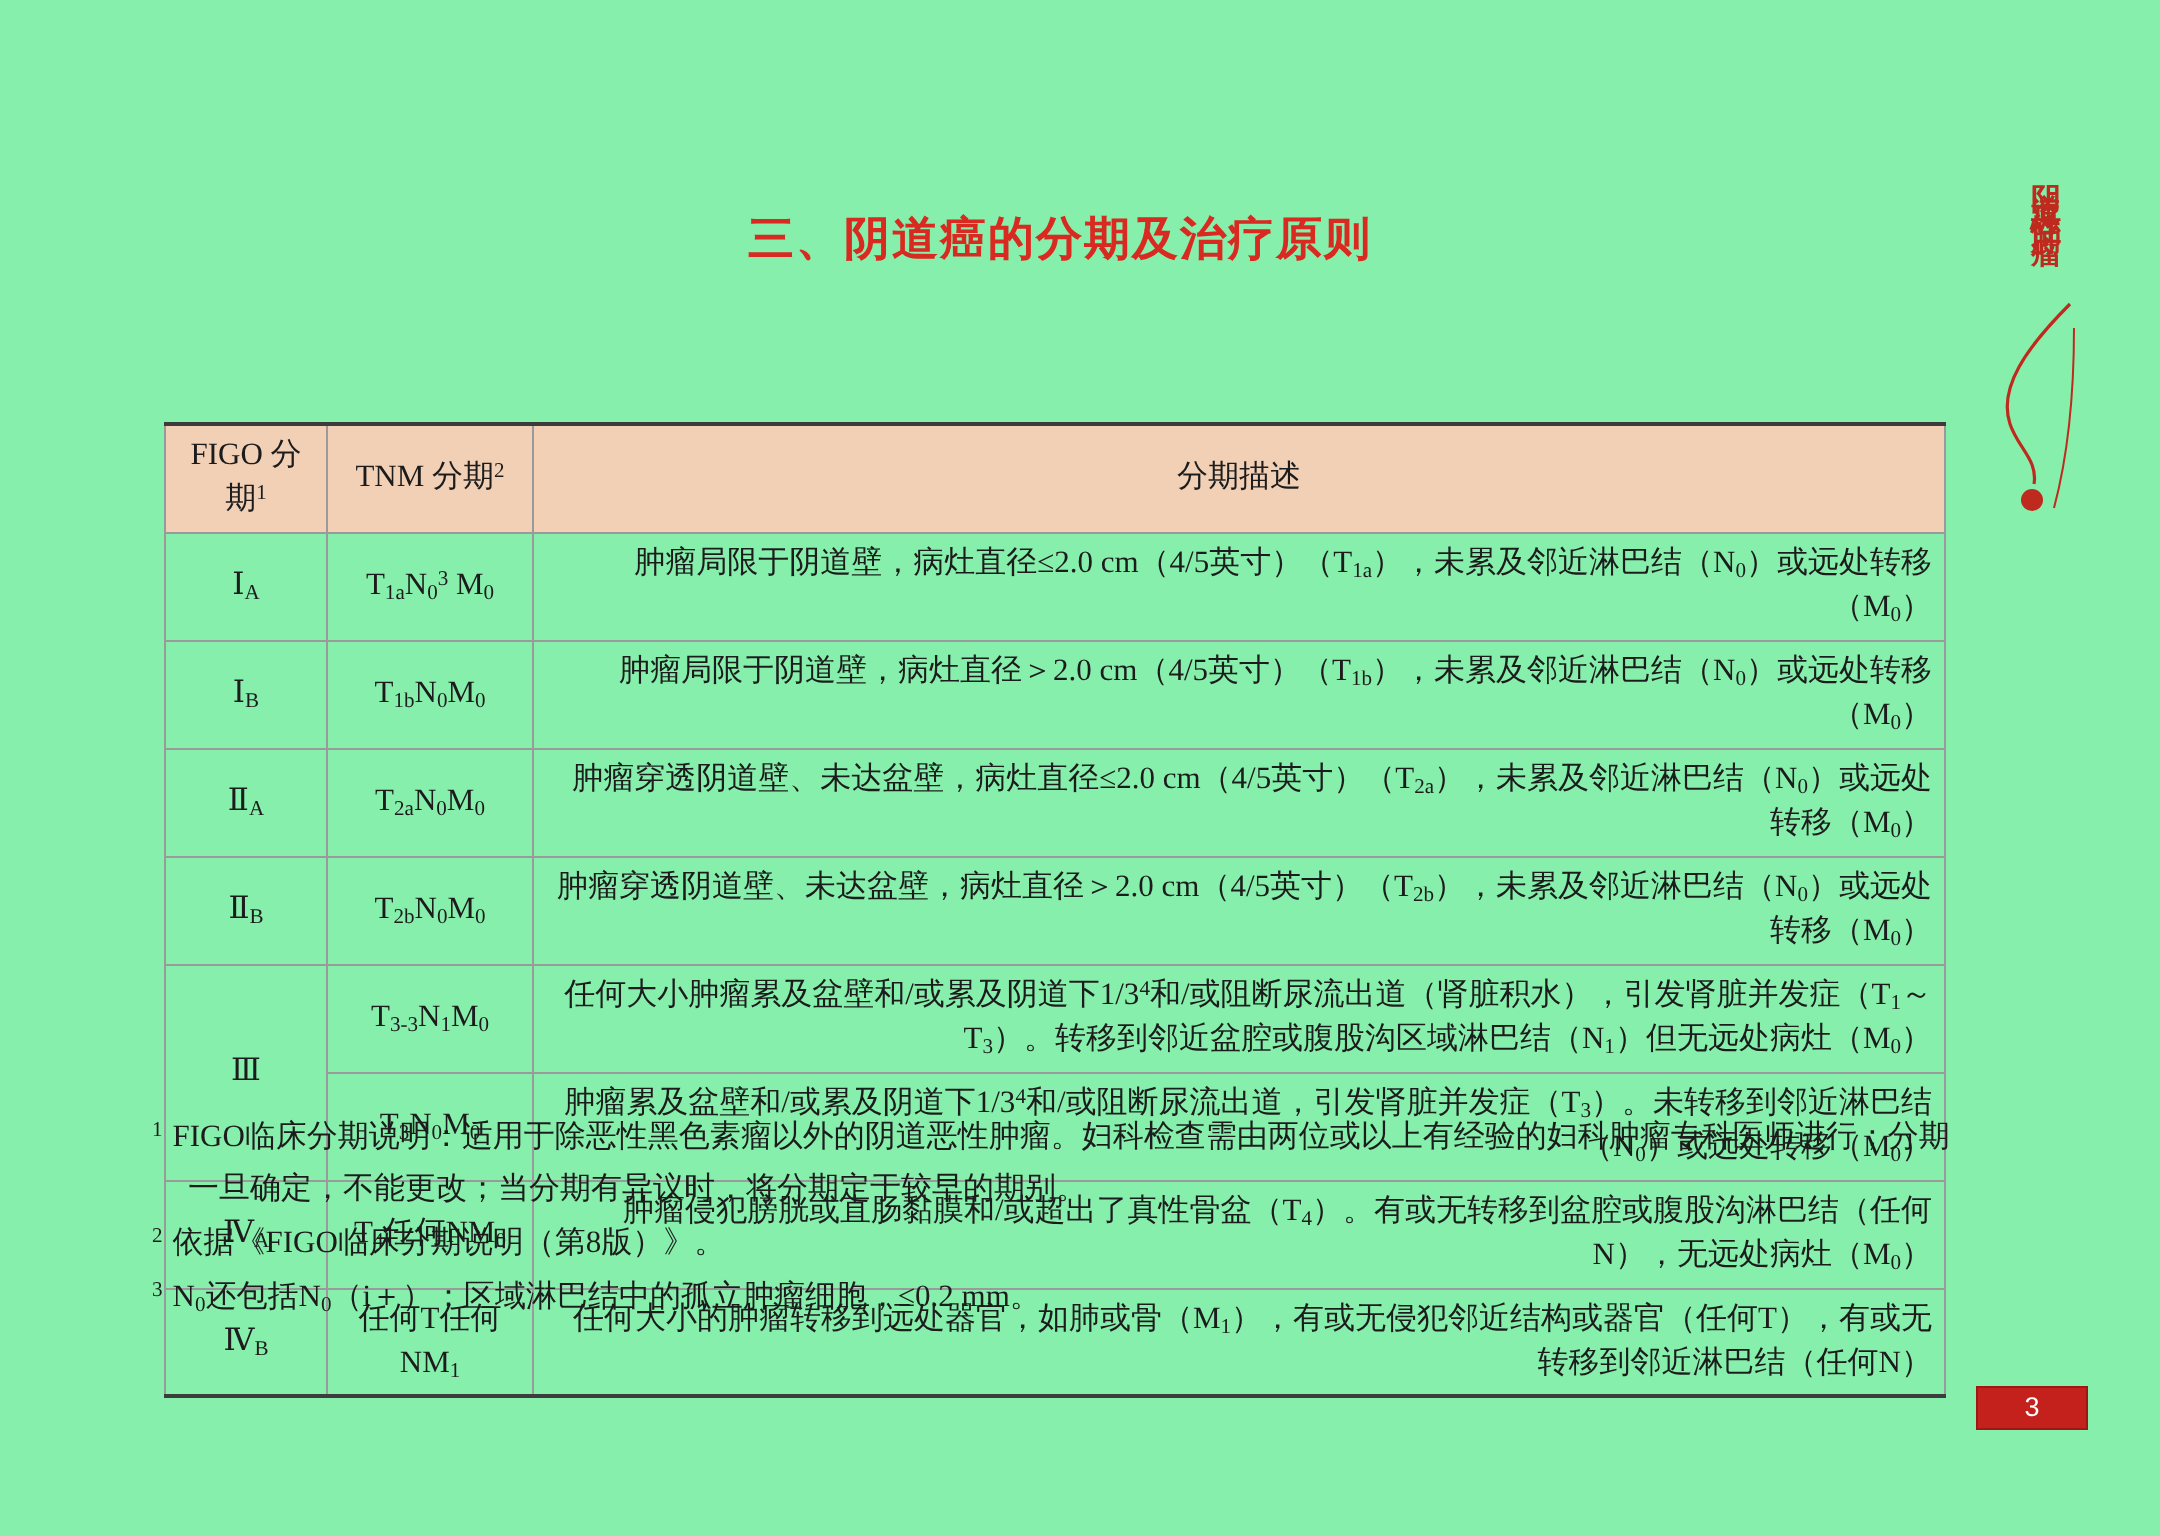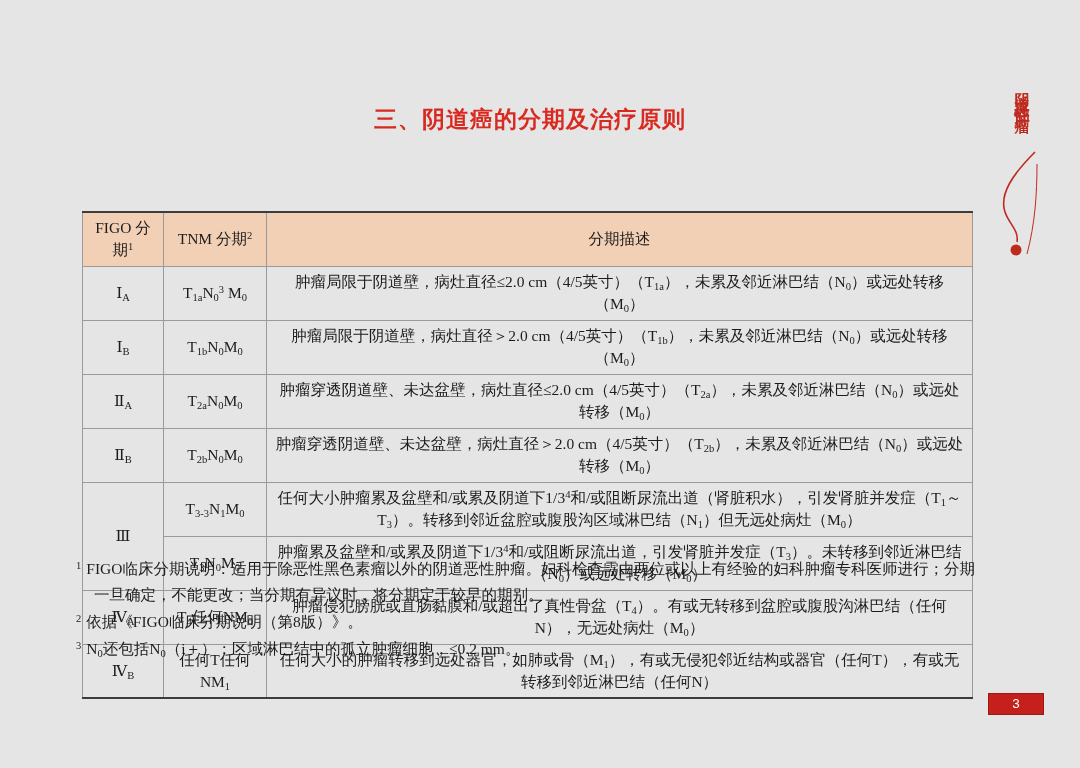--- a/index.html
+++ b/index.html
@@ -1,17 +1,17 @@
 <!DOCTYPE html>
 <html><head>
 <meta charset="utf-8">
 <style>
   html,body{margin:0;padding:0;background:#ffffff;}
   .page{
-    position:relative;width:1080px;height:768px;background:#e5e5e5;overflow:hidden;
+    position:relative;width:1080px;height:768px;background:#86efac;overflow:hidden;
     font-family:"Liberation Serif","DejaVu Serif",serif;color:#1c1c1c;
   }
   .doc-title{
     position:absolute;left:80px;top:104px;width:900px;text-align:center;
     font-family:"Liberation Sans","DejaVu Sans",sans-serif;
     font-weight:bold;font-size:23px;letter-spacing:1px;
   }
   .section-heading{
     position:absolute;left:76px;top:172px;
     font-weight:bold;font-size:21px;letter-spacing:0.5px;margin-top:48px;
@@ -25,21 +25,21 @@
     border-left:1px solid #9a9a9a;border-right:1px solid #9a9a9a;
     border-top:1px solid #9a9a9a;border-bottom:1px solid #9a9a9a;
     padding:4px 6px;vertical-align:middle;font-weight:normal;
   }
   .stage-table tr.t-top th{border-top:2px solid #3c3c3c;}
   .stage-table tr.t-bottom td{border-bottom:2px solid #3c3c3c;}
   .stage-table th{background:#f2d0b6;}
   .col-figo{width:81px;}
   .col-tnm{width:103px;}
   .cell-center{text-align:center;}
-  .cell-desc{text-align:center;padding-left:12px;padding-right:10px;margin-left:36px;}
+  .cell-desc{text-align:right;padding-left:12px;padding-right:10px;margin-left:36px;}
   .h-figo{height:24px;}
   .r-single td{height:27px;}
   .r-double td{height:42px;}
   sub{font-size:68%;vertical-align:-0.25em;line-height:0;}
   sup{font-size:68%;vertical-align:0.45em;line-height:0;}
   .footnotes{
     position:absolute;left:76px;top:556px;width:905px;
     font-size:15.5px;line-height:1.68;
   }
   .footnote{padding-left:18px;text-indent:-18px;margin:0 0 1px 0;}

